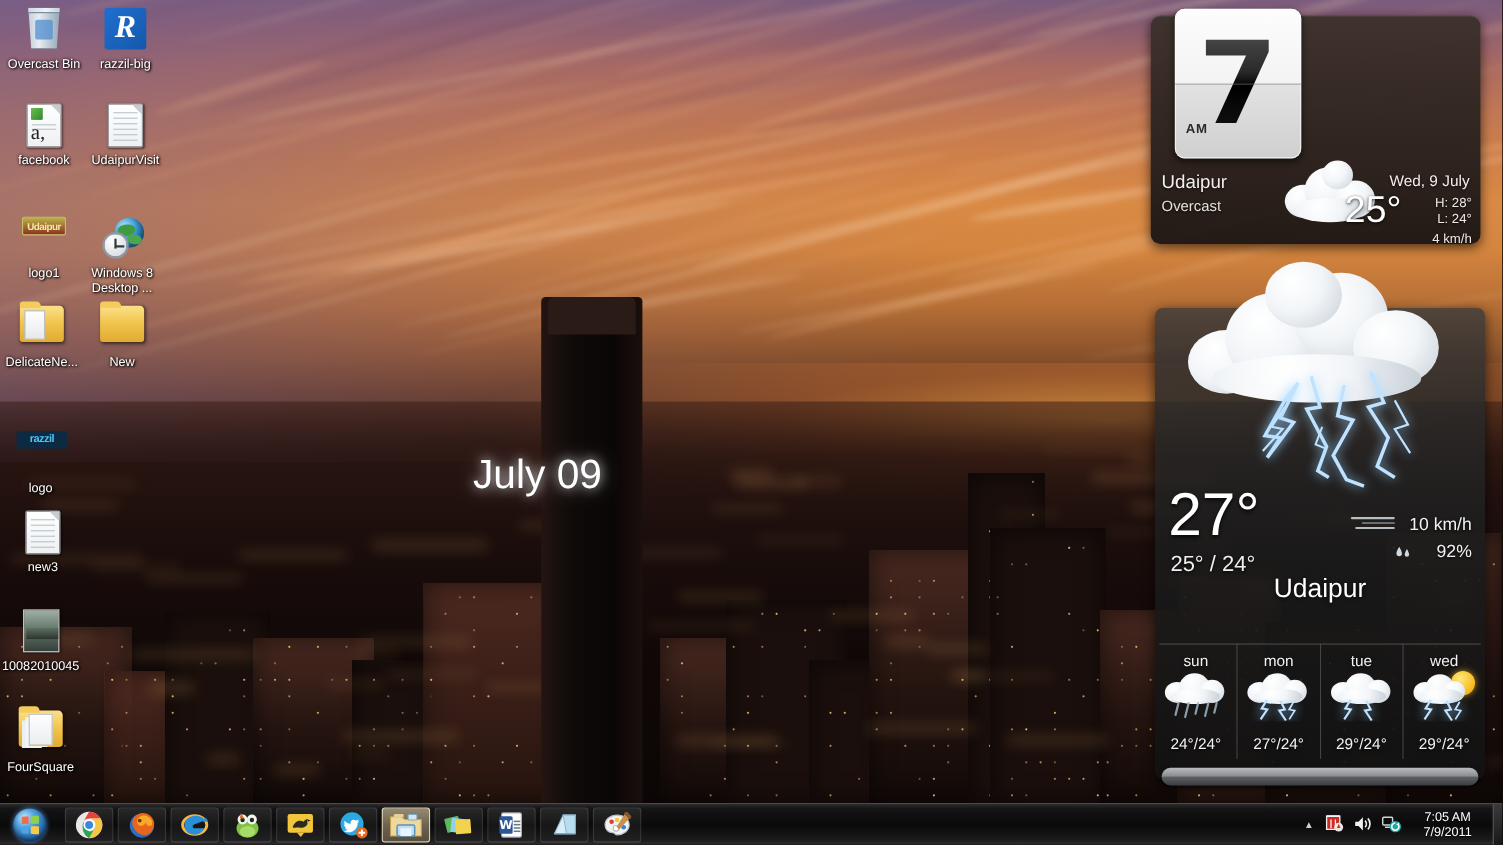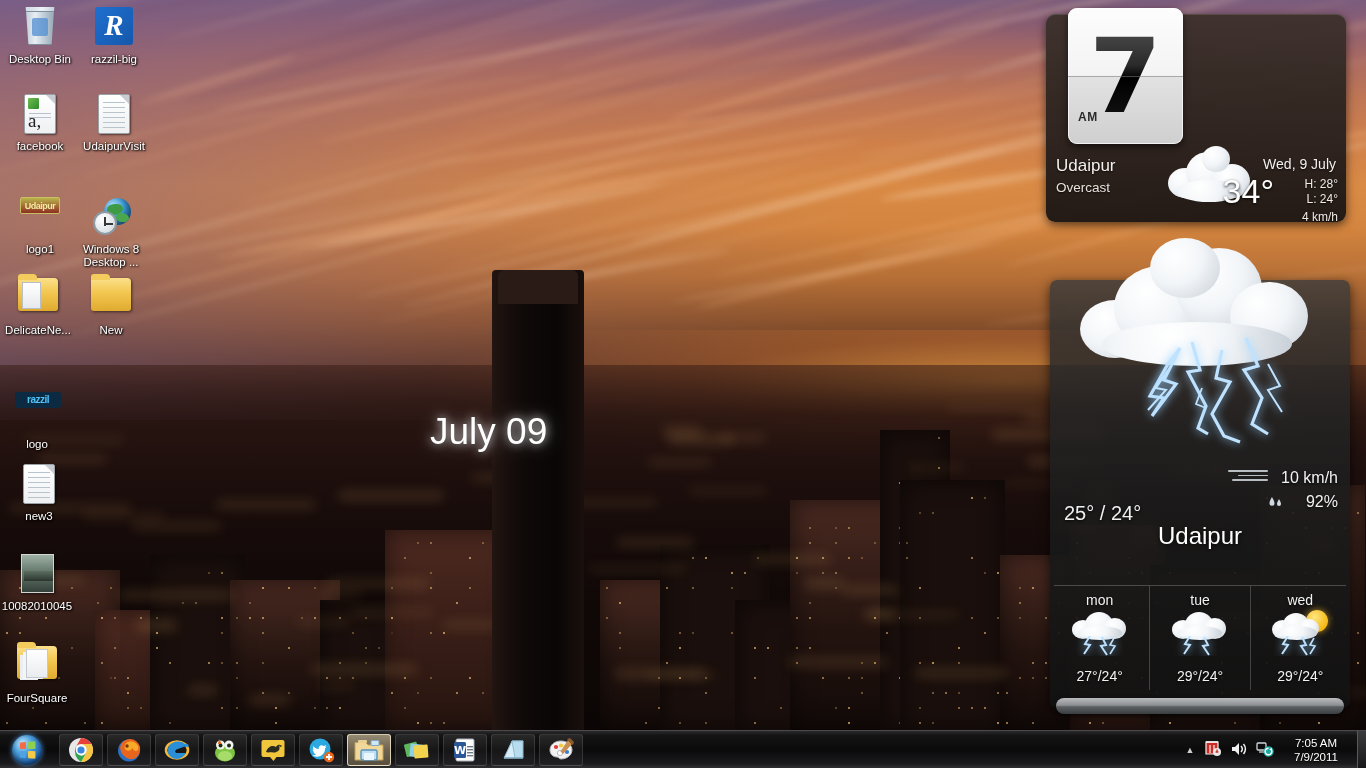--- a/index.html
+++ b/index.html
@@ -746,21 +746,21 @@
       </div>
     <div class="tower"></div>
   </div>
 
   <div class="icons">
 
     <div class="dicon" style="left:3px;  top:4px;">
       <div class="gfx">
           <div class="ic-bin"></div>
         </div>
-      <div class="lbl">Desktop Bin</div>
+      <div class="lbl">Overcast Bin</div>
     </div>
 
     <div class="dicon" style="left:77px; top:4px;">
       <div class="gfx">
           <div class="ic-razzil">R</div>
         </div>
       <div class="lbl">razzil-big</div>
     </div>
 
     <div class="dicon" style="left:3px;  top:92px;">
@@ -874,21 +874,21 @@
         <i style="left:22px; top:10px; width:44px; height:42px;"></i>
         <i style="left:50px; top:22px; width:36px; height:34px;"></i>
         <i style="left:12px; top:38px; width:66px; height:22px;"></i>
         <i style="left:38px; top:4px;  width:28px; height:26px;"></i>
       </div>
     </div>
 
     <div class="htc-city">Udaipur</div>
     <div class="htc-cond">Overcast</div>
     <div class="htc-date">Wed, 9 July</div>
-    <div class="htc-temp">34°</div>
+    <div class="htc-temp">25°</div>
     <div class="htc-hl">
       <div>H: 28°</div>
       <div>L: 24°</div>
     </div>
     <div class="htc-wind">4 km/h</div>
   </div>
 
   <div class="bigw">
 
     <div class="storm">
@@ -904,40 +904,60 @@
         <path class="bolt" d="M108,110 L92,142 L104,146 L80,178 L92,160 L78,158 L96,126 Z"></path>
         <path class="bolt" d="M120,104 L128,132 L116,134 L134,168 L126,190 L136,196"></path>
         <path class="bolt" d="M150,112 L144,140 L158,144 L140,176 L152,198 L168,204"></path>
         <path class="bolt" d="M174,100 L186,128 L172,132 L190,160 L180,186 L196,196"></path>
         <path class="bolt" style="stroke-width:2" d="M96,132 L84,150 L94,152 L76,172"></path>
         <path class="bolt" style="stroke-width:2" d="M196,126 L208,148 L196,152 L210,174"></path>
         <path class="bolt" style="stroke-width:1.8" d="M130,150 L124,166 L134,170"></path>
       </svg>
     </div>
 
+    <div class="bw-temp">27°</div>
     <div class="bw-hl">25° / 24°</div>
 
     <div class="windlines">
       <b style="width:40px"></b>
         <b style="width:30px;margin-left:10px"></b>
         <b style="width:36px;margin-left:4px"></b>
     </div>
     <div class="bw-wind">10 km/h</div>
 
     <svg class="humicon" viewBox="0 0 16 14">
       <path d="M4 1 C4 1 1.5 5 1.5 7.2 A2.5 2.5 0 0 0 6.5 7.2 C6.5 5 4 1 4 1 Z" fill="#cfd8e0"></path>
       <path d="M11 3 C11 3 9 6.3 9 8.1 A2 2 0 0 0 13 8.1 C13 6.3 11 3 11 3 Z" fill="#cfd8e0"></path>
     </svg>
     <div class="bw-hum">92%</div>
 
     <div class="bw-city">Udaipur</div>
     <div class="bw-sep"></div>
 
     <div class="fcrow">
 
+      <div class="fcell">
+        <div class="fday">sun</div>
+        <div class="fico">
+          <div class="cloud" style="width:56px;height:30px;">
+            <i style="left:0;   top:10px; width:22px; height:19px;"></i>
+            <i style="left:13px;top:2px;  width:28px; height:26px;"></i>
+            <i style="left:32px;top:8px;  width:22px; height:21px;"></i>
+            <i style="left:6px; top:16px; width:44px; height:14px;"></i>
+          </div>
+          <div class="rain">
+            <b style="left:10px;top:28px;height:13px;"></b>
+              <b style="left:19px;top:28px;height:15px;"></b>
+            <b style="left:28px;top:28px;height:12px;"></b>
+              <b style="left:37px;top:28px;height:14px;"></b>
+            <b style="left:45px;top:28px;height:11px;"></b>
+          </div>
+        </div>
+        <div class="ftmp">24°/24°</div>
+      </div>
 
       <div class="fcell">
         <div class="fday">mon</div>
         <div class="fico">
           <div class="cloud" style="width:56px;height:30px;">
             <i style="left:0;   top:10px; width:22px; height:19px;"></i>
             <i style="left:13px;top:2px;  width:28px; height:26px;"></i>
             <i style="left:32px;top:8px;  width:22px; height:21px;"></i>
             <i style="left:6px; top:16px; width:44px; height:14px;"></i>
           </div>

